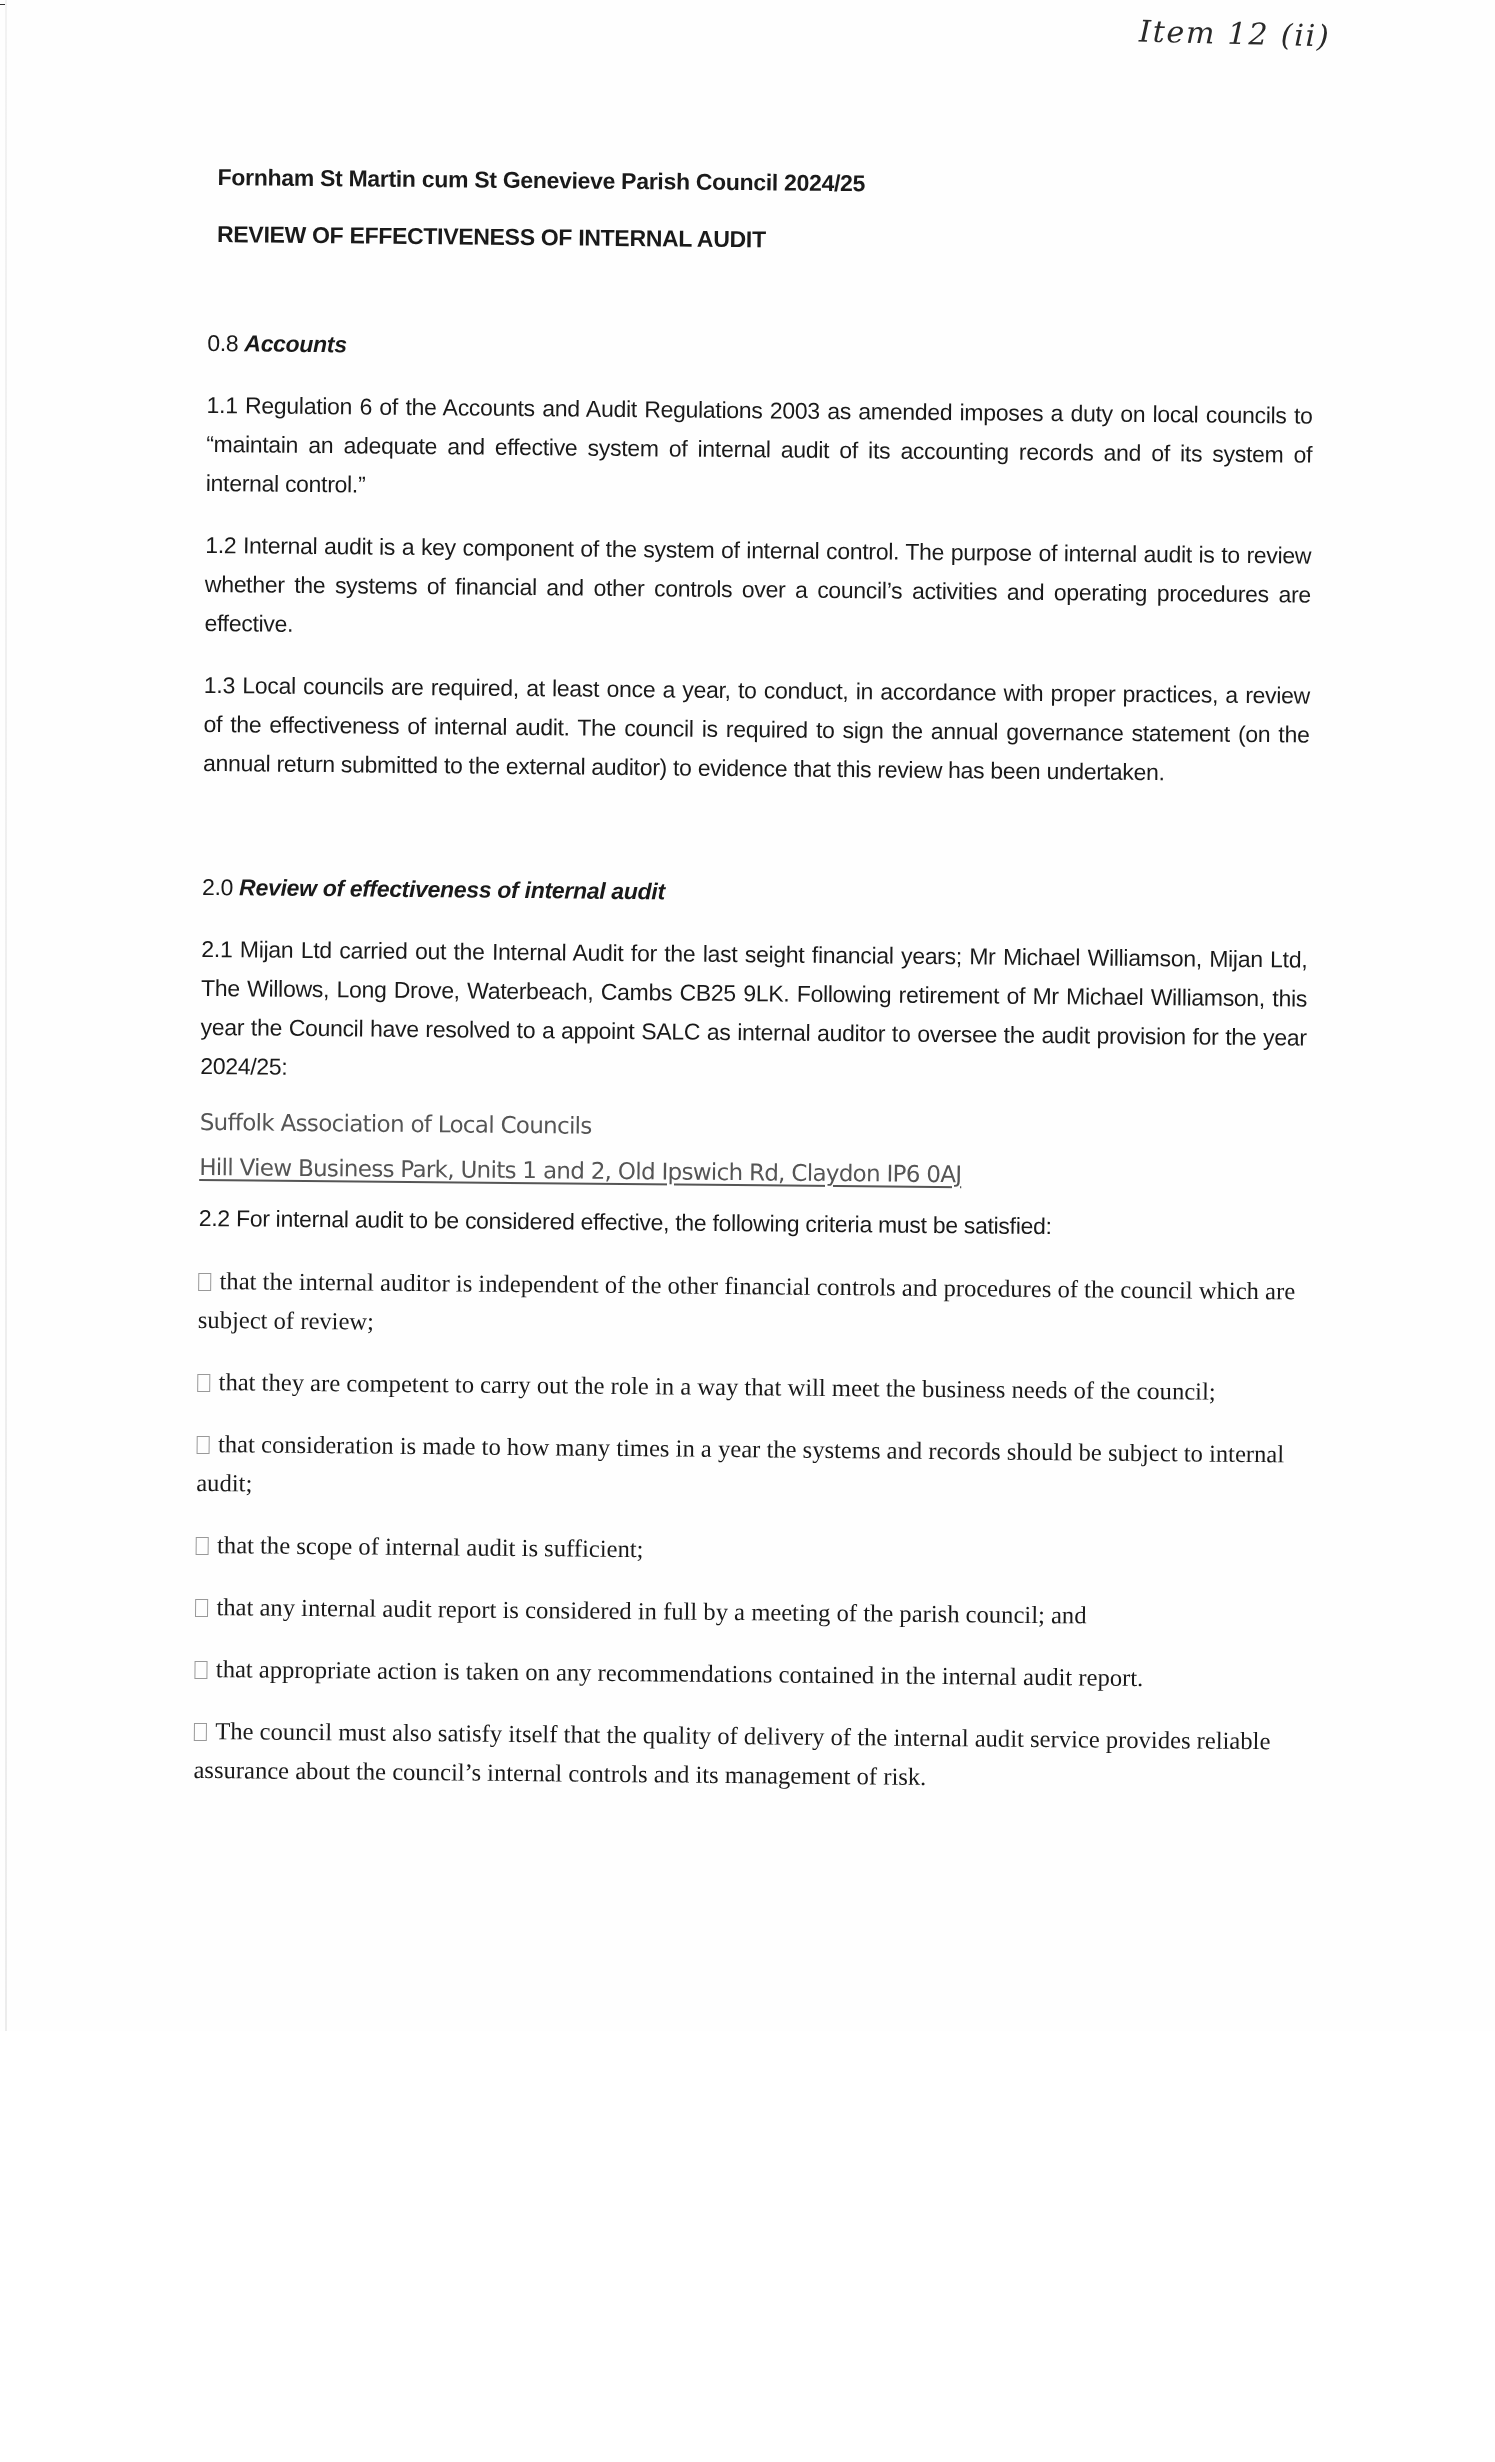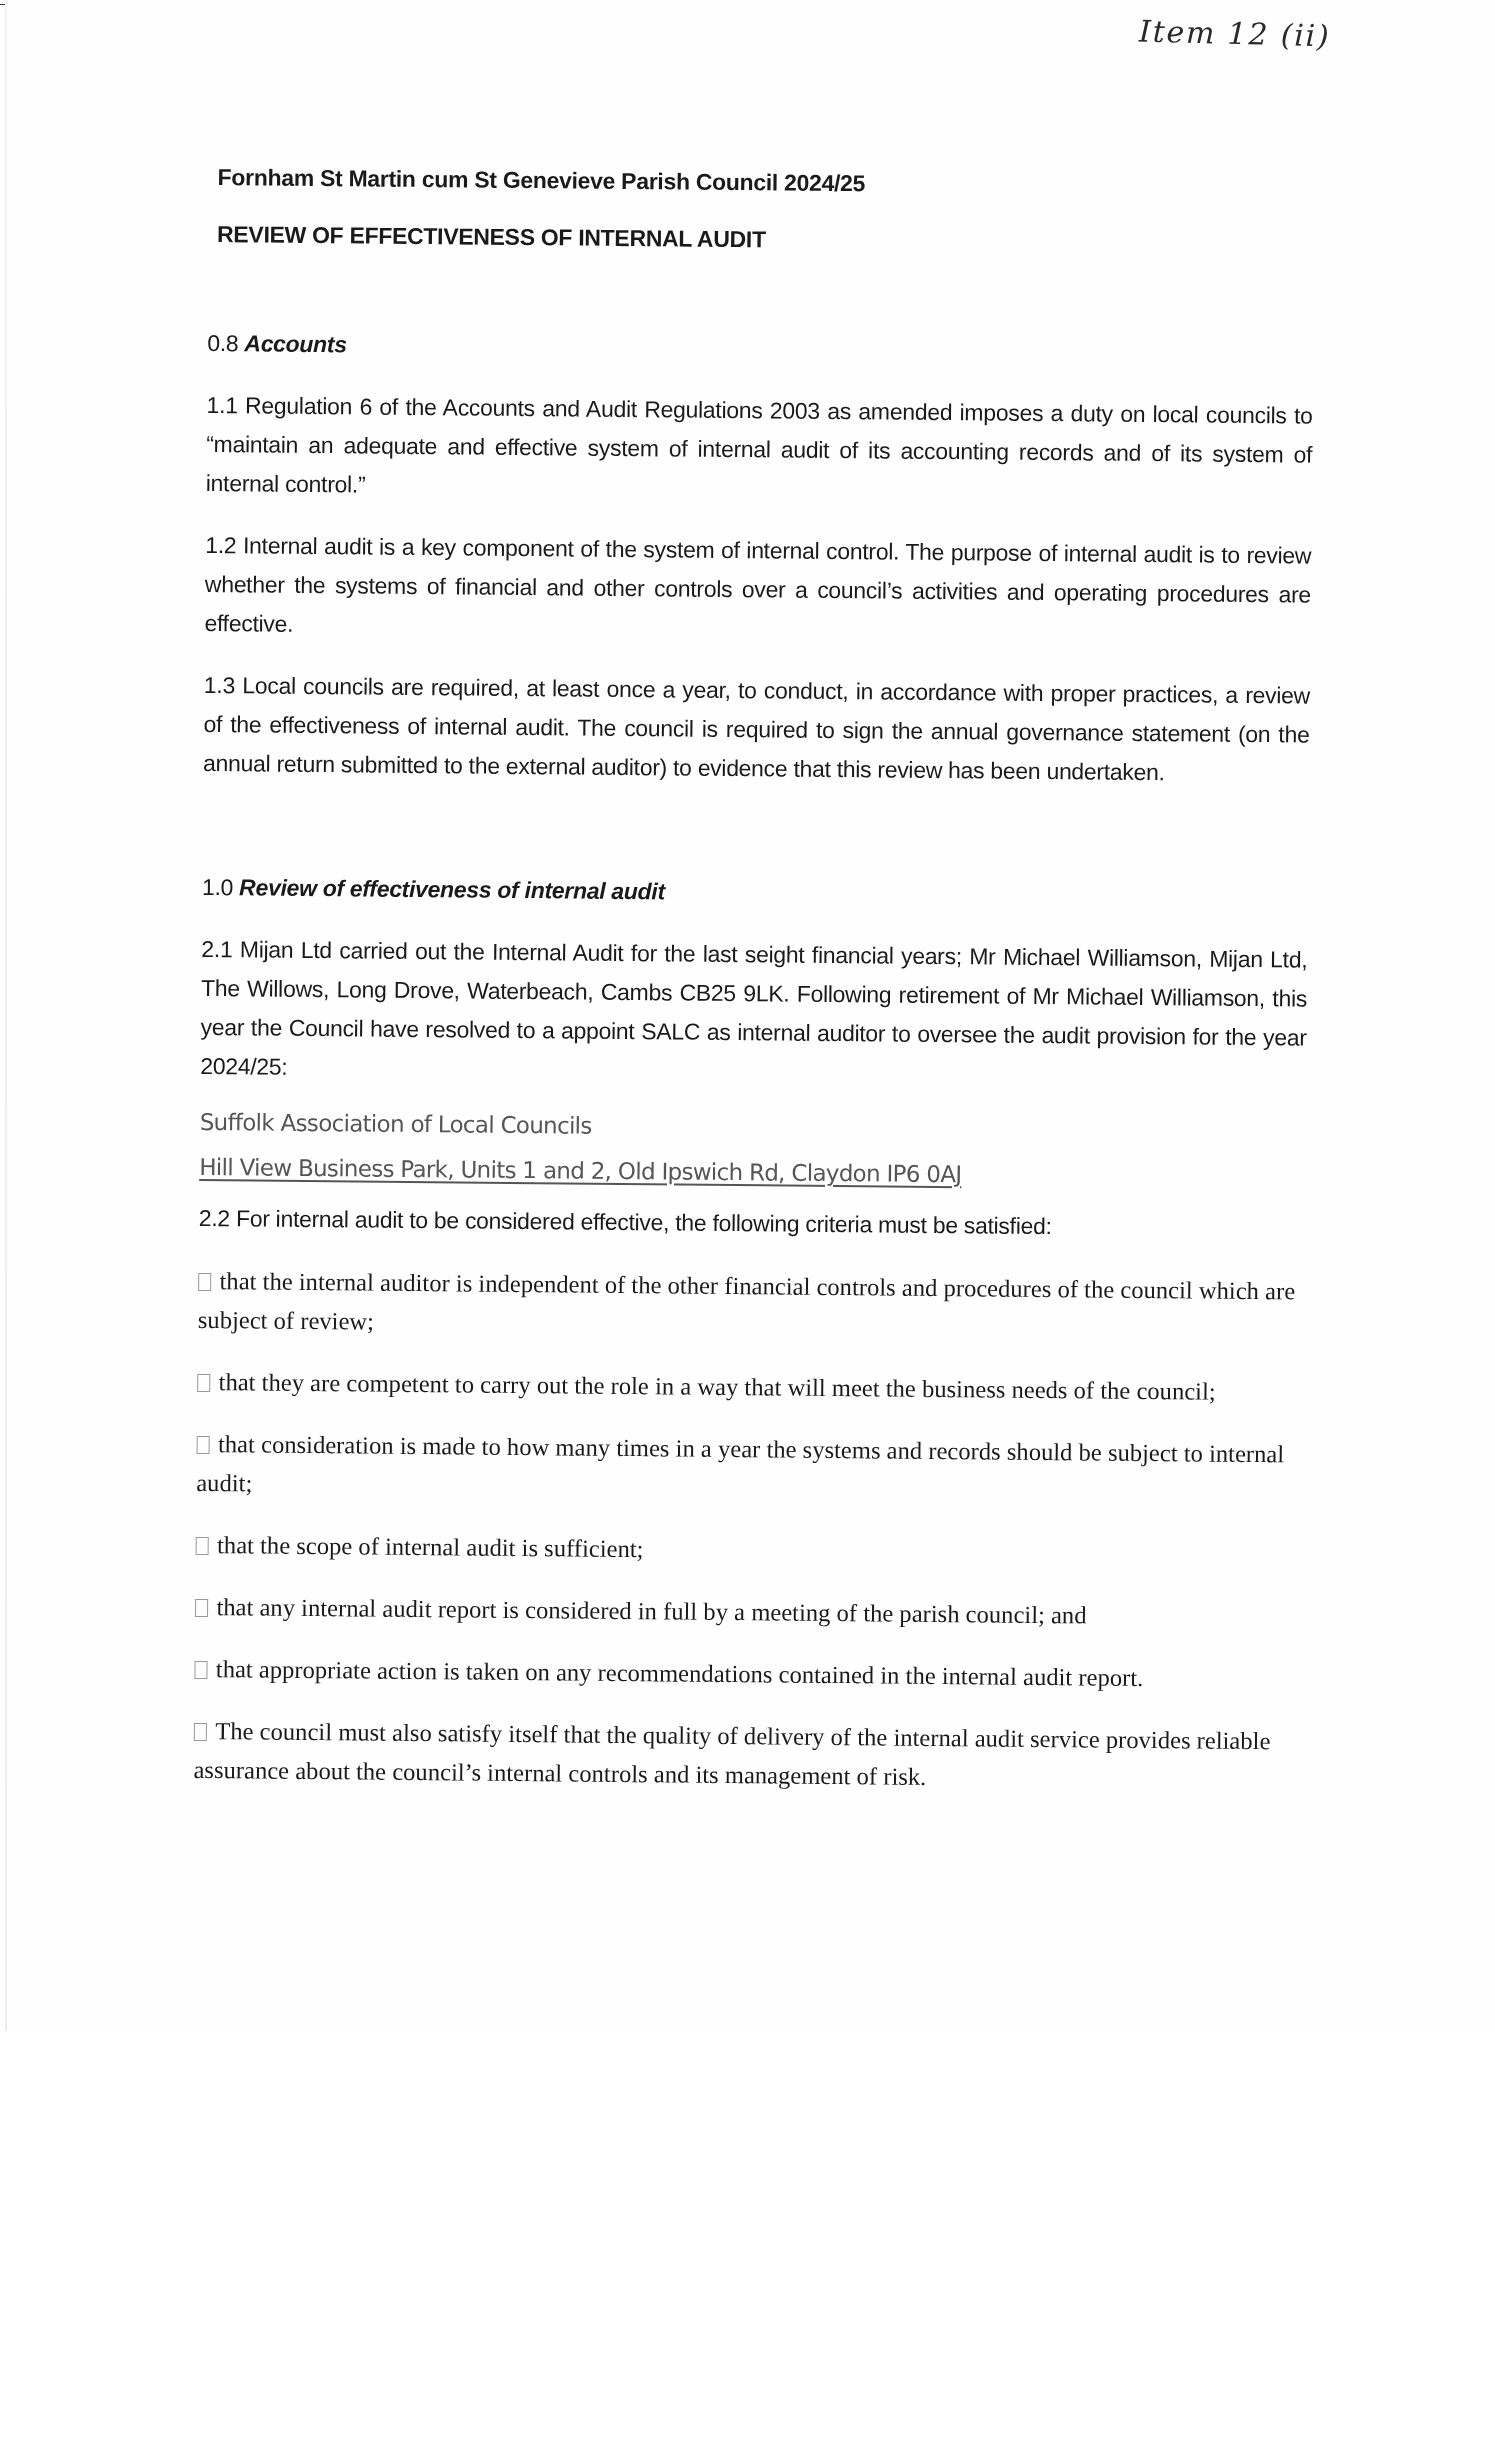--- a/index.html
+++ b/index.html
@@ -126,21 +126,21 @@
       <span>0.8</span>
       <span class="em">Accounts</span>
     </div>
     <p class="calibri para">1.1 Regulation 6 of the Accounts and Audit Regulations 2003 as amended imposes a duty on local councils to “maintain an adequate and effective system of internal audit of its accounting records and of its system of internal control.”</p>
     <p class="calibri para">1.2 Internal audit is a key component of the system of internal control. The purpose of internal audit is to review whether the systems of financial and other controls over a council’s activities and operating procedures are effective.</p>
     <p class="calibri para">1.3 Local councils are required, at least once a year, to conduct, in accordance with proper practices, a review of the effectiveness of internal audit. The council is required to sign the annual governance statement (on the annual return submitted to the external auditor) to evidence that this review has been undertaken.</p>
 
     <div class="gap-large"></div>
 
     <div class="calibri section-heading">
-      <span>1.0</span>
+      <span>2.0</span>
       <span class="em">Review of effectiveness of internal audit</span>
     </div>
     <p class="calibri para">2.1 Mijan Ltd carried out the Internal Audit for the last seight financial years; Mr Michael Williamson, Mijan Ltd, The Willows, Long Drove, Waterbeach, Cambs CB25 9LK. Following retirement of Mr Michael Williamson, this year the Council have resolved to a appoint SALC as internal auditor to oversee the audit provision for the year 2024/25:</p>
 
     <div class="roboto address-line">Suffolk Association of Local Councils</div>
     <div class="roboto address-line link">Hill View Business Park, Units 1 and 2, Old Ipswich Rd, Claydon IP6 0AJ</div>
 
     <p class="calibri para">2.2 For internal audit to be considered effective, the following criteria must be satisfied:</p>
 
     <div class="times bullet">

